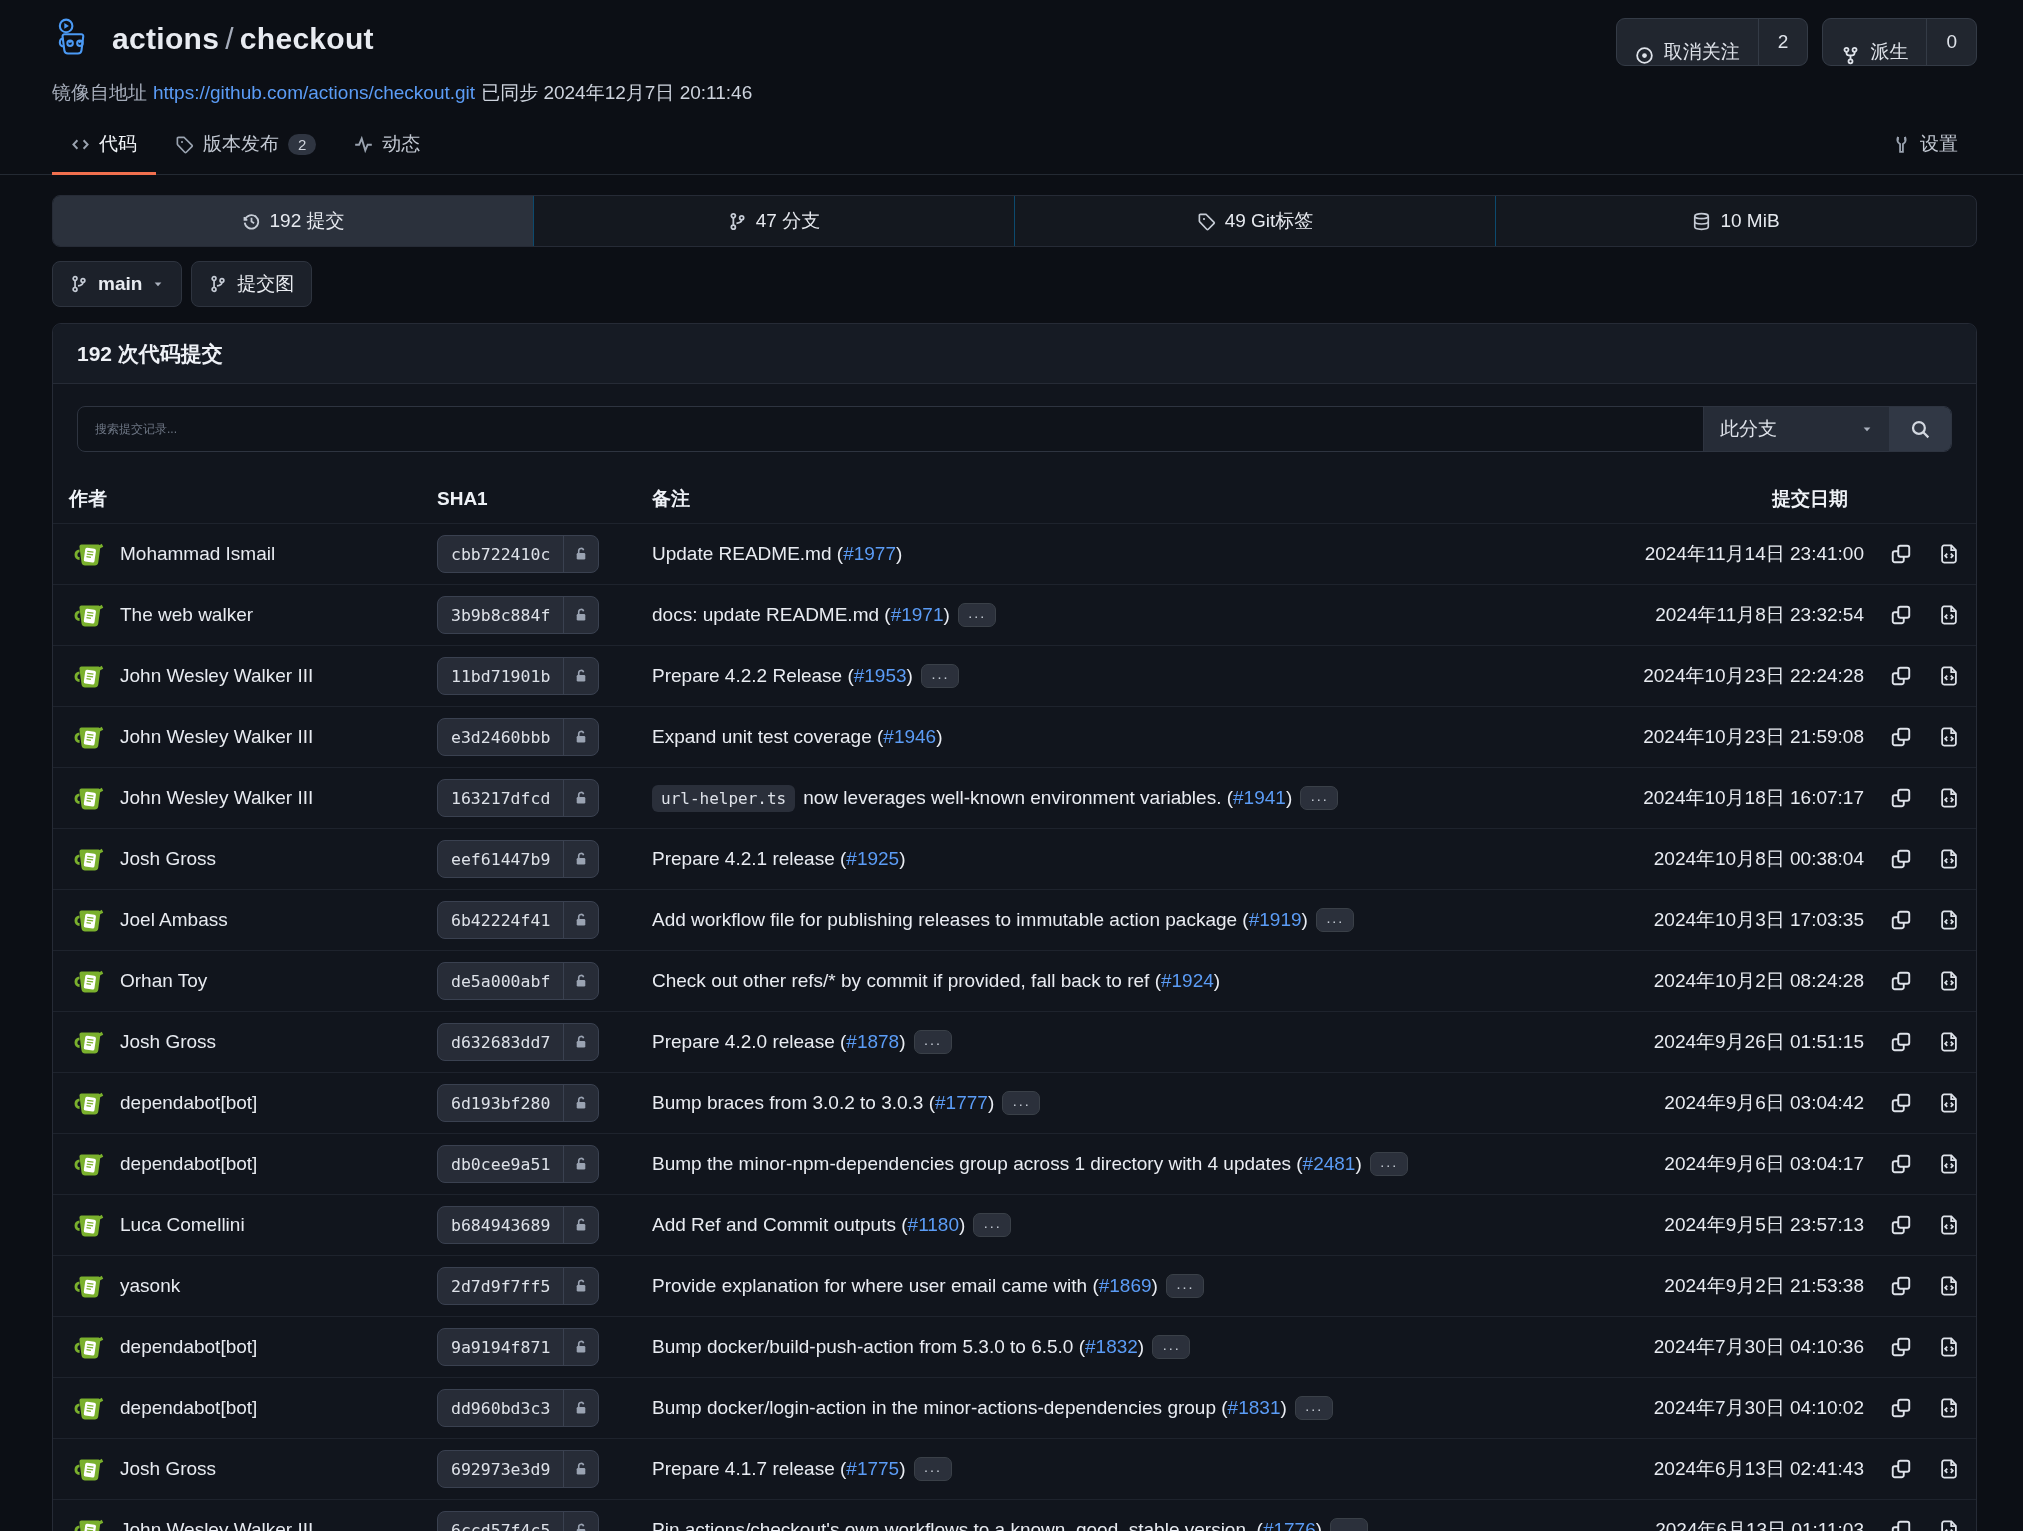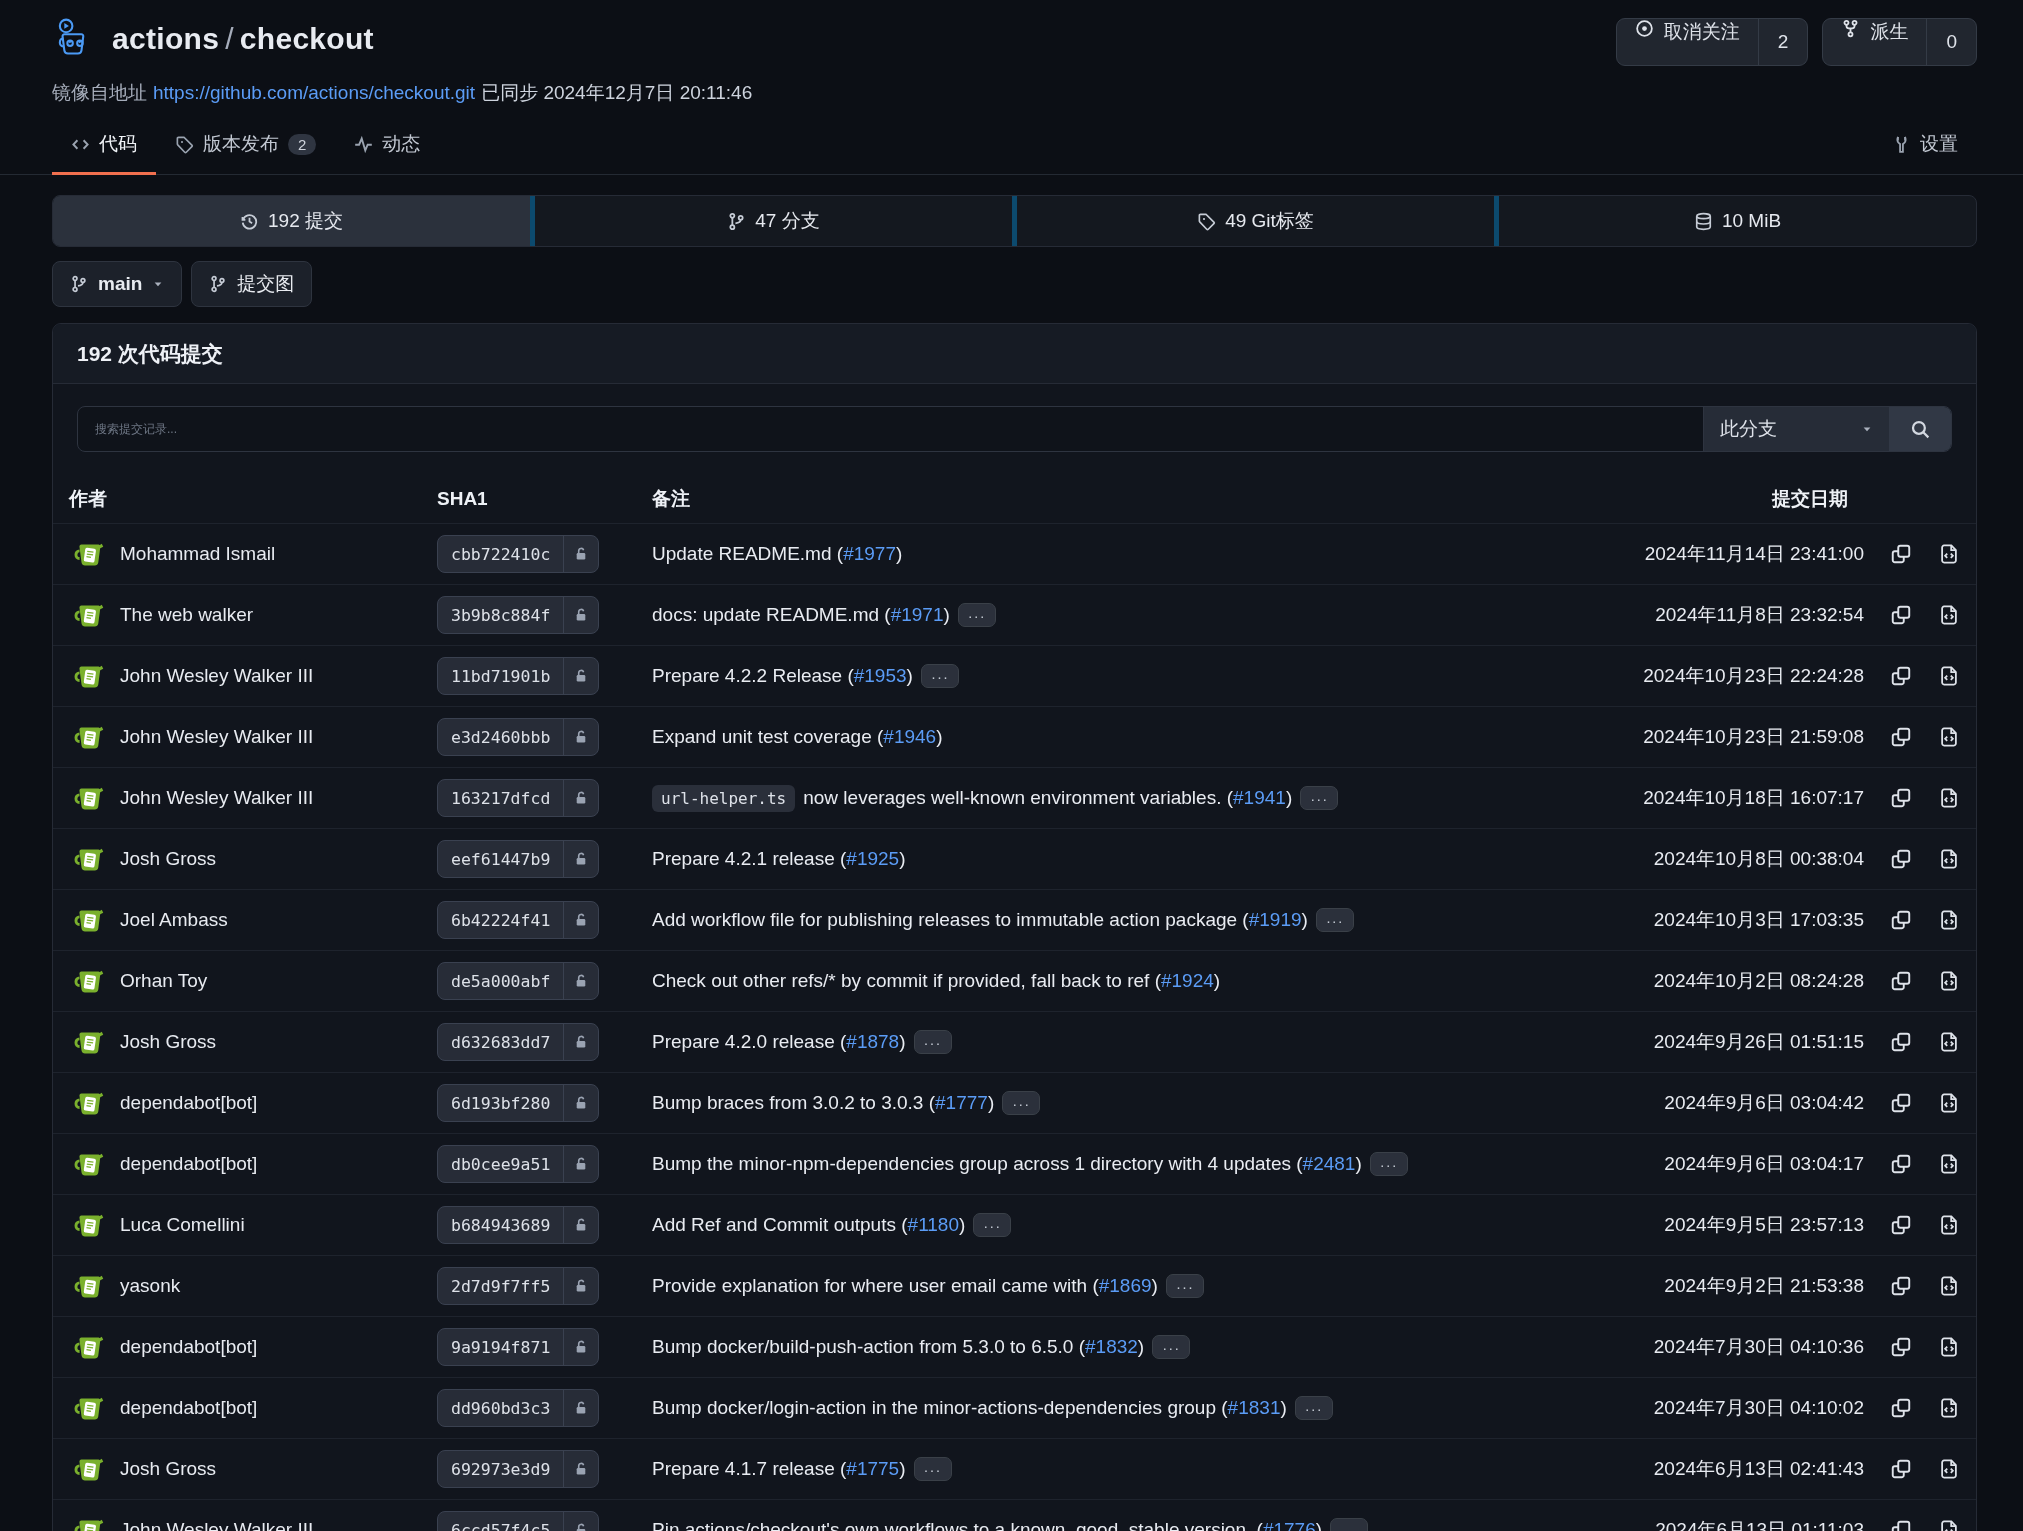--- a/index.html
+++ b/index.html
@@ -18,41 +18,41 @@
 
   
   .page-head{display:flex;align-items:flex-start;justify-content:space-between;
              padding:16px 46px 0 52px}
   .repo-ident{display:flex;align-items:center;gap:14px}
   .repo-title{font-size:30px;font-weight:700;letter-spacing:.3px}
   .repo-title .sep{color:var(--gray);margin:0 6px;font-weight:400}
   .head-actions{display:flex;gap:14px;margin-top:2px}
   .action-btn{display:flex;align-items:stretch;height:48px;background:var(--btn-bg);
               border:1px solid var(--btn-border);border-radius:9px;overflow:hidden;cursor:pointer}
-  .action-btn .lbl{display:flex;align-items:flex-start;gap:10px;padding:0 18px;color:#dfe3ea}
+  .action-btn .lbl{display:flex;align-items:flex-end;gap:10px;padding:0 18px;color:#dfe3ea}
   .action-btn .cnt{display:flex;align-items:center;padding:0 19px;border-left:1px solid var(--btn-border);color:#dfe3ea}
   .mirror-line{padding:14px 46px 0 52px;color:var(--gray);font-size:19px}
   .mirror-line a{margin:0 6px}
   .mirror-line .sync{color:#cdd3dd}
 
   
   .tabbar{display:flex;align-items:flex-end;padding:10px 46px 0 52px;
           border-bottom:1px solid #242a33;position:relative}
   .tab{display:flex;align-items:center;gap:9px;padding:15px 19px;color:#c2c8d2;cursor:pointer;
        border-bottom:3px solid transparent;margin-bottom:-1px}
   .tab.active{color:#f0f3f7;border-bottom-color:var(--accent)}
   .tab .badge{background:#2f3541;border-radius:12px;padding:2px 10px;font-size:15px;color:#cfd4dd}
   .tab-spacer{flex:1}
   .tab .ticon{color:#9aa3b0}
 
   
   .stats{display:flex;height:52px;margin:20px 46px 0 52px;border:1px solid var(--border);
          border-radius:8px;overflow:hidden;background:#14181f}
   .seg{flex:1;display:flex;align-items:center;justify-content:center;gap:9px;cursor:pointer;
-       border-left:5px solid #0c4a6e;color:#e6e9ef}
+       border-left:1px solid #0c4a6e;color:#e6e9ef}
   .seg:first-child{border-left:none}
   .seg.active{background:#2b313c}
   .seg .ticon{color:#c6ccd6}
 
   
   .branch-row{display:flex;gap:9px;margin:14px 46px 0 52px}
   .tool-btn{display:flex;align-items:center;gap:10px;height:46px;padding:0 17px;
             background:#1c212a;border:1px solid #2e343f;border-radius:8px;color:#e8ebf0;cursor:pointer}
   .tool-btn b{font-weight:700}
   .caret{color:#aab1bd}

